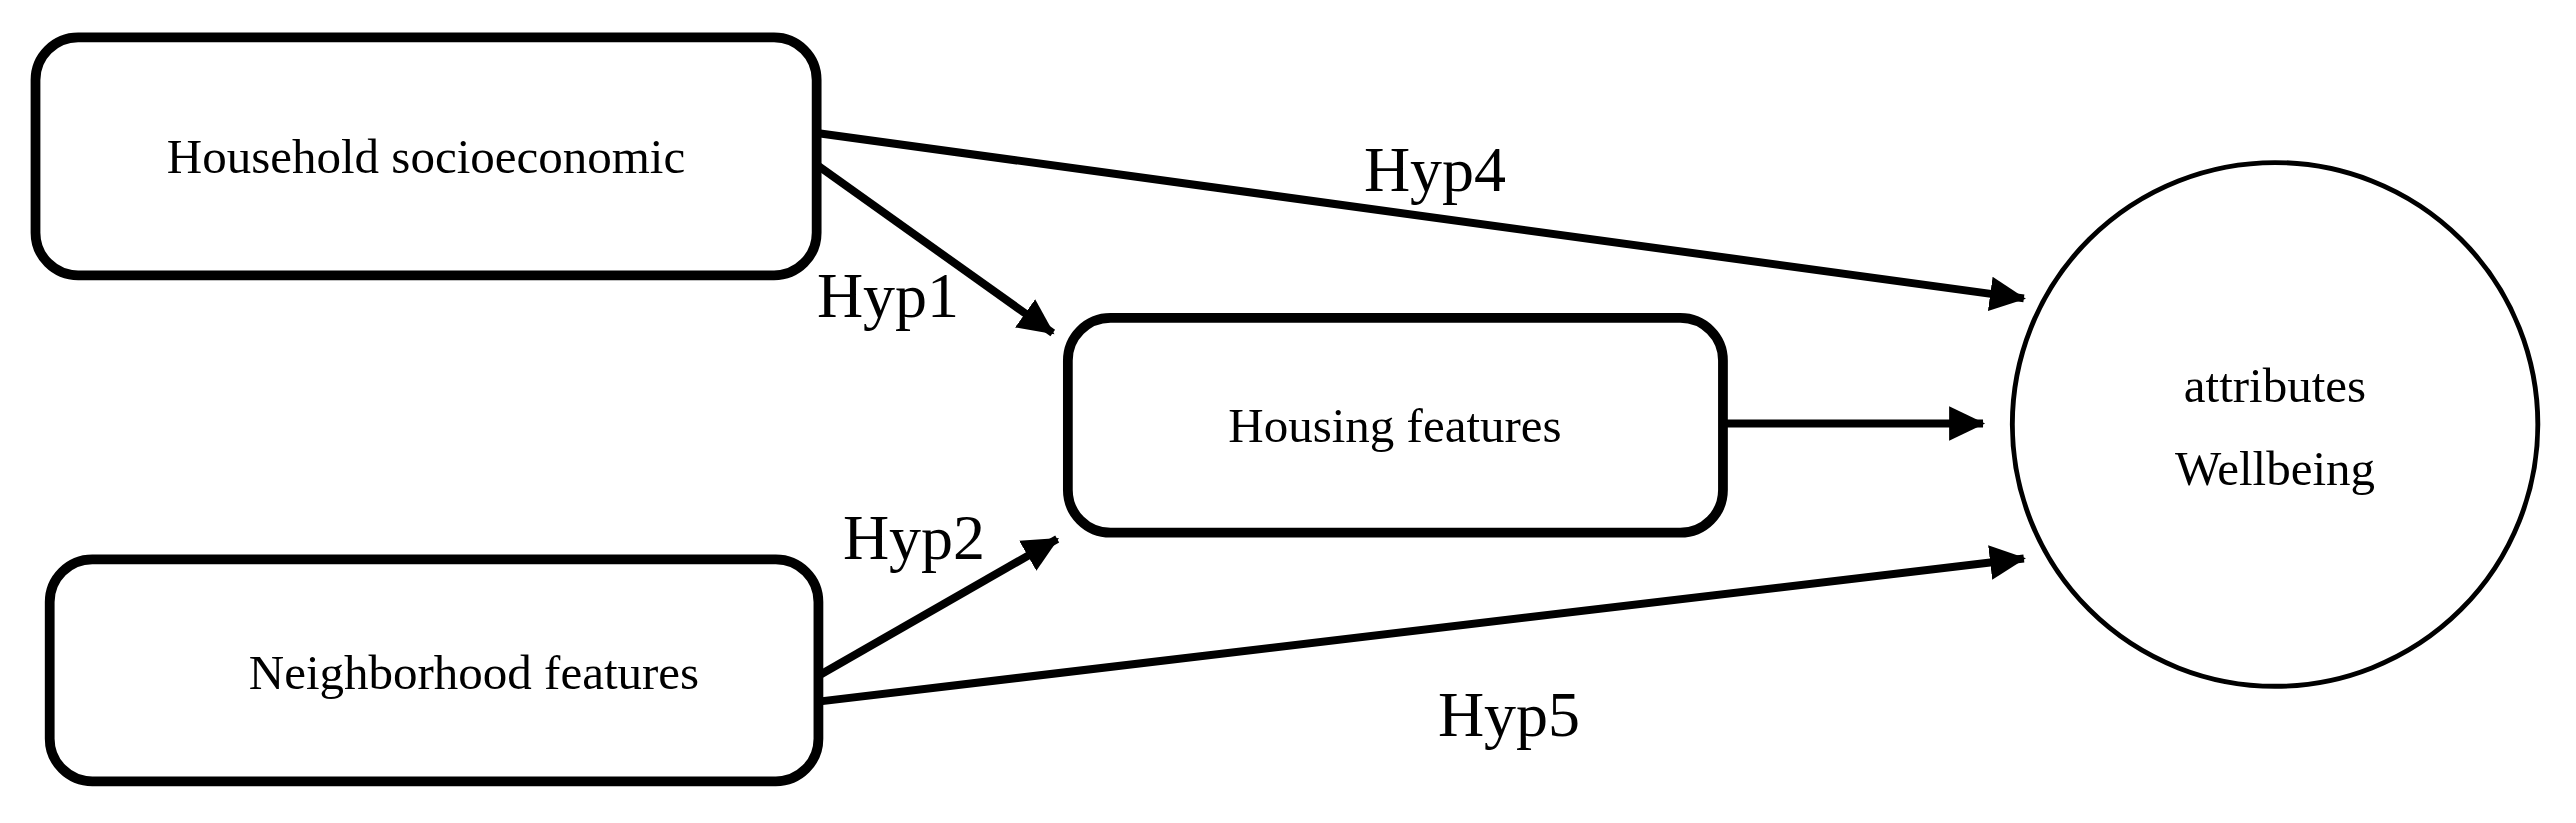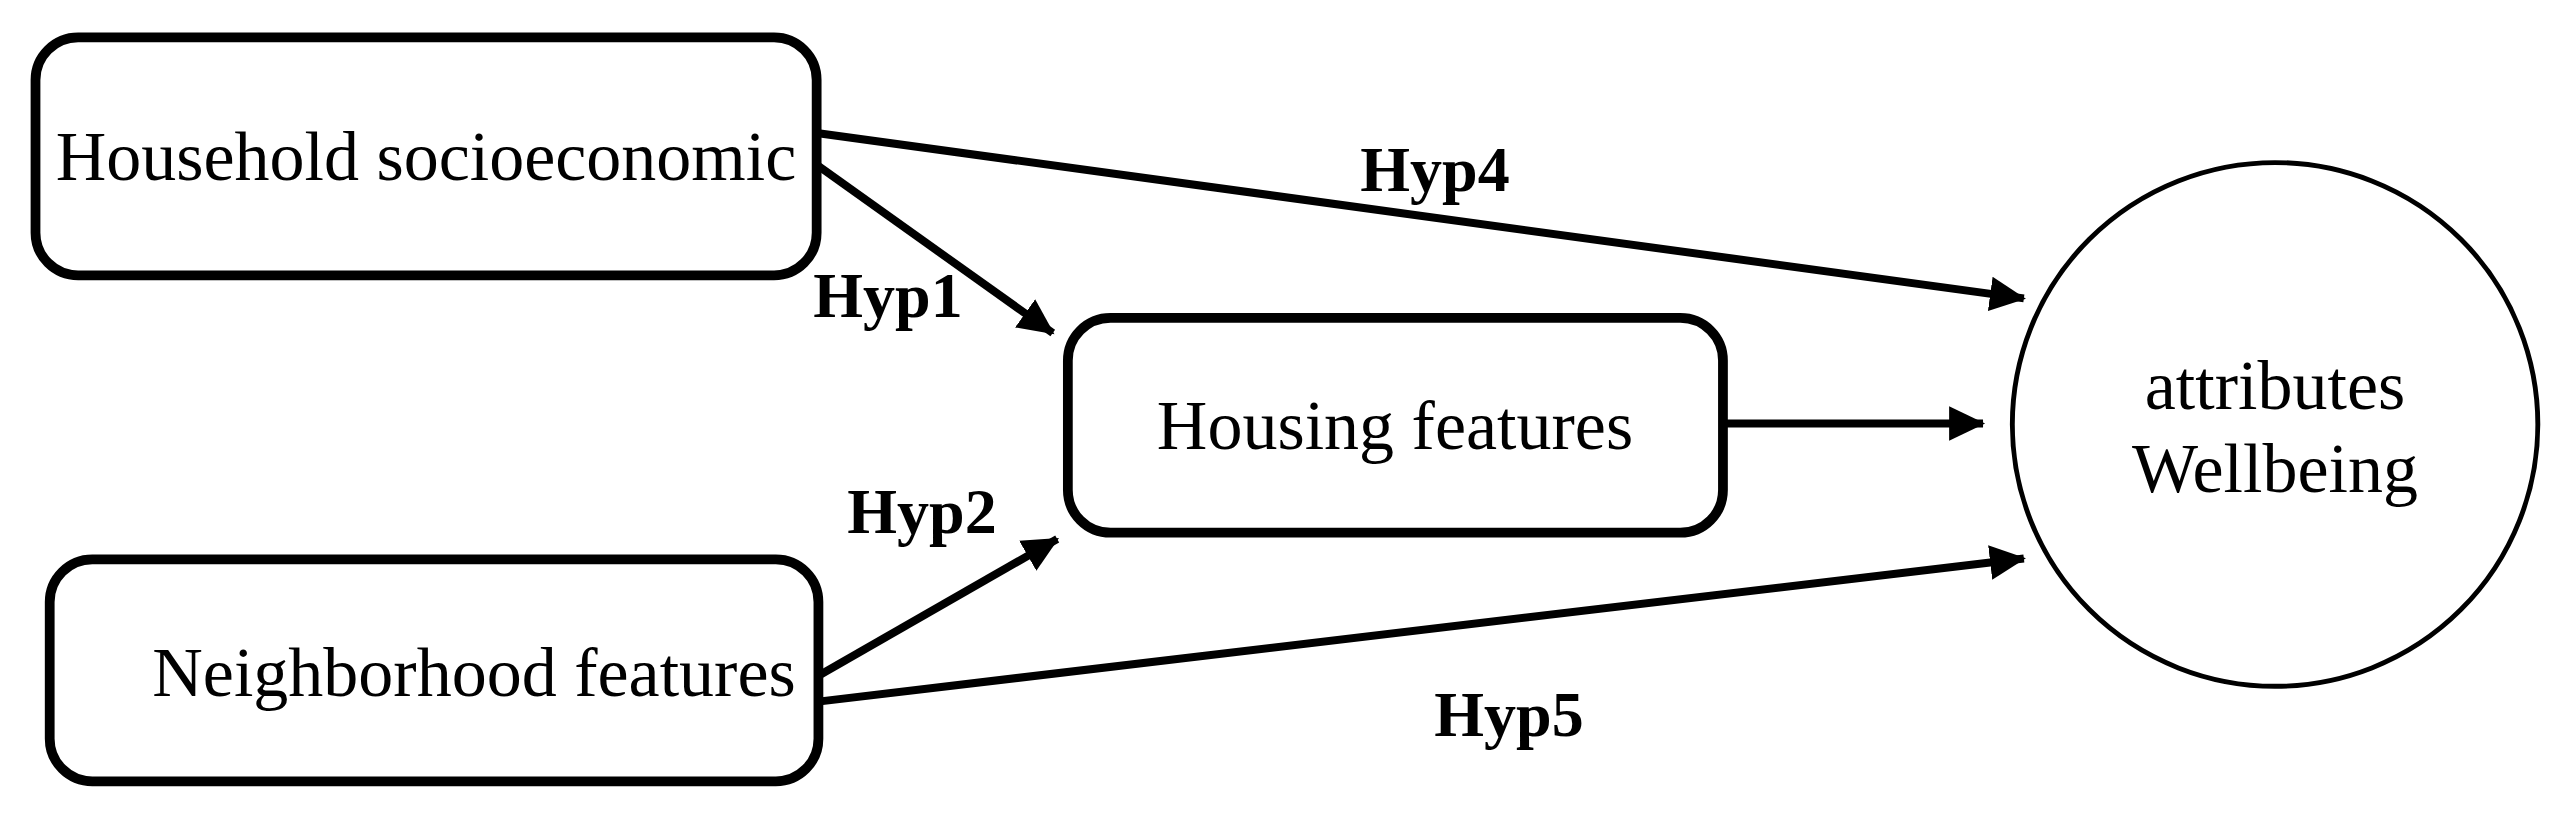--- a/index.html
+++ b/index.html
@@ -21,36 +21,36 @@
     top: 0;
     width: 100%;
     height: 100%;
     display: block;
   }
   .node-text {
     position: absolute;
     transform: translate(-50%, -50%);
     text-align: center;
     color: #000000;
-    font-size: 70px;
+    font-size: 49px;
     line-height: 99px;
     white-space: nowrap;
   }
   .node-text.single {
     line-height: 67px;
   }
   .node-text.circle-text {
     line-height: 83px;
   }
   .hyp-label {
     position: absolute;
     transform: translate(-50%, -50%);
     color: #000000;
     font-size: 64px;
-    font-weight: bold;
+    font-weight: normal;
     white-space: nowrap;
     line-height: 64px;
   }
 </style>
 </head>
 <body>
 
 <div id="canvas">
 
   <svg id="shapes" viewBox="0 0 2902 928" xmlns="http://www.w3.org/2000/svg">
@@ -87,21 +87,21 @@
 
   <div class="node-text single" style="left:1395px; top:425px;">Housing features</div>
 
   <div class="node-text circle-text" style="left:2275px; top:427px;">
     <div>attributes</div>
     <div>Wellbeing</div>
   </div>
 
   <div class="hyp-label" style="left:888px; top:296px;">Hyp1</div>
 
-  <div class="hyp-label" style="left:914px; top:512px;margin-left:8px;">Hyp2</div>
+  <div class="hyp-label" style="left:914px; top:538px;">Hyp2</div>
 
 
   <div class="hyp-label" style="left:1435px; top:170px;">Hyp4</div>
 
   <div class="hyp-label" style="left:1509px; top:695px;margin-top:20px;">Hyp5</div>
 
 </div>
 
 
 </body></html>

